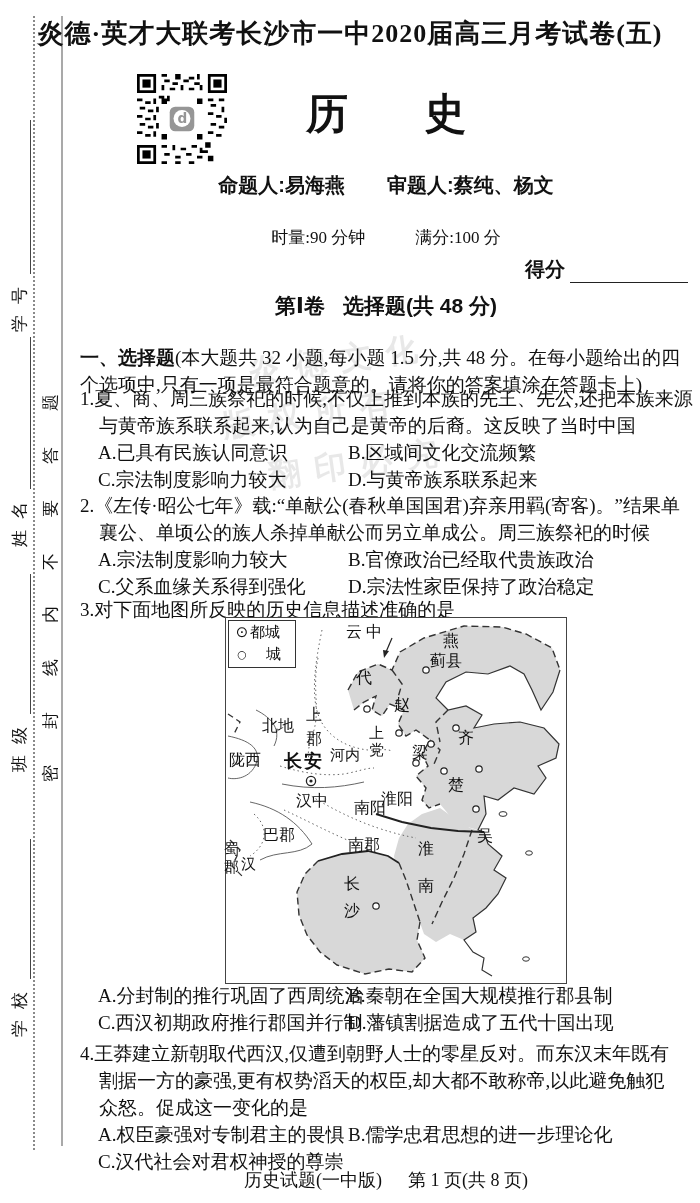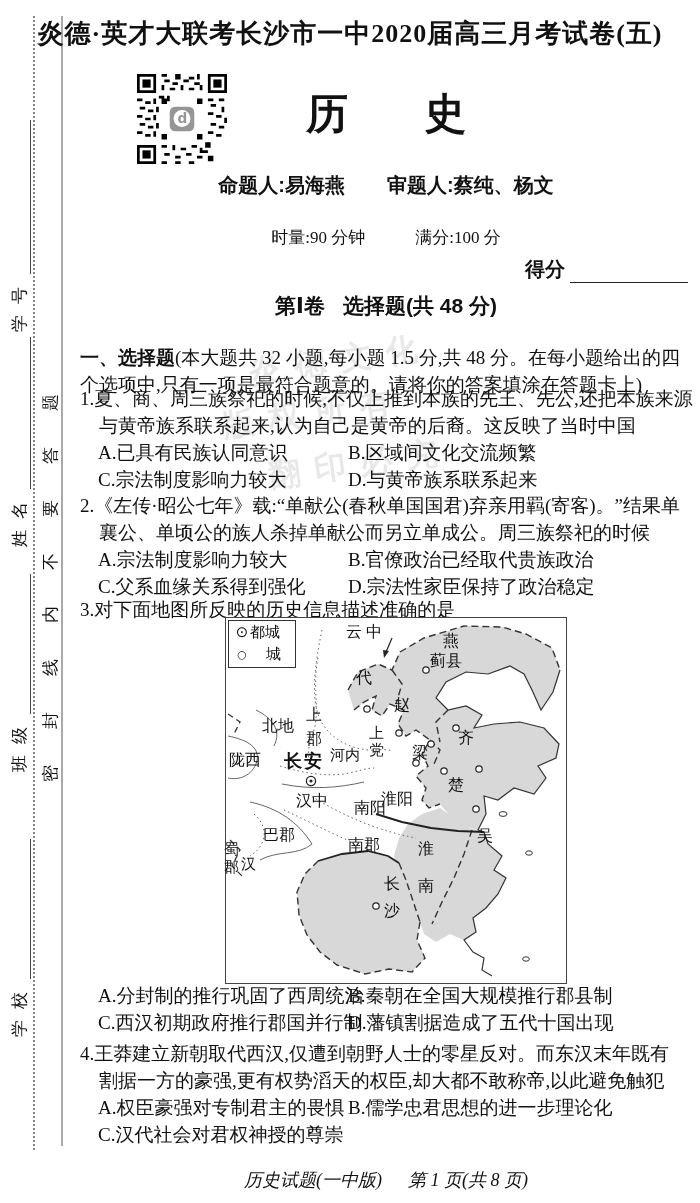--- a/index.html
+++ b/index.html
@@ -38,21 +38,21 @@
   .stem{display:flex;}
   .stem .qnum{flex:none;}
   
   .map{position:absolute;left:225px;top:617px;width:340px;height:365px;border:1px solid #444;z-index:2;background:#fff;}
   .map svg{position:absolute;left:0;top:0;}
   .ml{position:absolute;font-size:16px;line-height:19px;white-space:nowrap;z-index:3;}
   .mlv{white-space:normal;width:18px;word-break:break-all;}
   .legend{position:absolute;left:2px;top:2px;width:66px;height:46px;border:1.5px solid #333;background:#fff;z-index:3;font-size:15px;}
   .legend .row{display:flex;align-items:center;height:22px;padding-left:5px;}
   .legend .sym{font-family:"DejaVu Sans",sans-serif;width:16px;text-align:center;}
-  .footer{left:80px;width:612px;top:1168px;display:flex;justify-content:center;gap:26px;font-size:18px;font-style:italic;}
+  .footer{left:80px;width:612px;top:1168px;display:flex;justify-content:center;gap:26px;font-size:18px;}
 </style>
 </head>
 <body>
 
 <div class="page">
 
   <div class="wm" style="left:248px;top:338px;">炎德文化</div>
   <div class="wm" style="left:222px;top:392px;">版权所有</div>
   <div class="wm" style="left:268px;top:442px;">翻印必究</div>
 
@@ -267,40 +267,41 @@
     <div class="ml" style="left:222px;top:157px;">楚</div>
     <div class="ml" style="left:70px;top:173px;">汉中</div>
     <div class="ml" style="left:128px;top:180px;">南阳</div>
     <div class="ml" style="left:155px;top:171px;">淮阳</div>
     <div class="ml" style="left:37px;top:207px;">巴郡</div>
     <div class="ml" style="left:122px;top:217px;">南郡</div>
     <div class="ml mlv" style="left:192px;top:212px;line-height:37px;">淮南</div>
     <div class="ml" style="left:251px;top:208px;">吴</div>
     <div class="ml mlv" style="left:-2px;top:222px;font-size:15px;line-height:18px;width:16px;">蜀郡</div>
     <div class="ml" style="left:15px;top:237px;font-size:15px;">汉</div>
-    <div class="ml mlv" style="left:118px;top:252px;line-height:27px;margin-left:40px;">长沙</div>
+    <div class="ml mlv" style="left:118px;top:252px;line-height:27px;">长沙</div>
   </div>
 
   <div class="q" style="top:982px;">
     <div class="optrow">
       <span class="o1">A.分封制的推行巩固了西周统治</span>
       <span class="o2">B.秦朝在全国大规模推行郡县制</span>
     </div>
     <div class="optrow">
       <span class="o1">C.西汉初期政府推行郡国并行制</span>
       <span class="o2">D.藩镇割据造成了五代十国出现</span>
     </div>
   </div>
 
   <div class="q" style="top:1040px;">
     <div class="stem">
         <span class="qnum">4.</span>
         <span>王莽建立新朝取代西汉,仅遭到朝野人士的零星反对。而东汉末年既有</span>
       </div>
     <div class="cont">割据一方的豪强,更有权势滔天的权臣,却大都不敢称帝,以此避免触犯</div>
+    <div class="cont">众怒。促成这一变化的是</div>
     <div class="optrow">
       <span class="o1">A.权臣豪强对专制君主的畏惧</span>
       <span class="o2">B.儒学忠君思想的进一步理论化</span>
     </div>
     <div class="optrow">
       <span class="o1">C.汉代社会对君权神授的尊崇</span>
     </div>
   </div>
 
   <div class="content-line footer">

